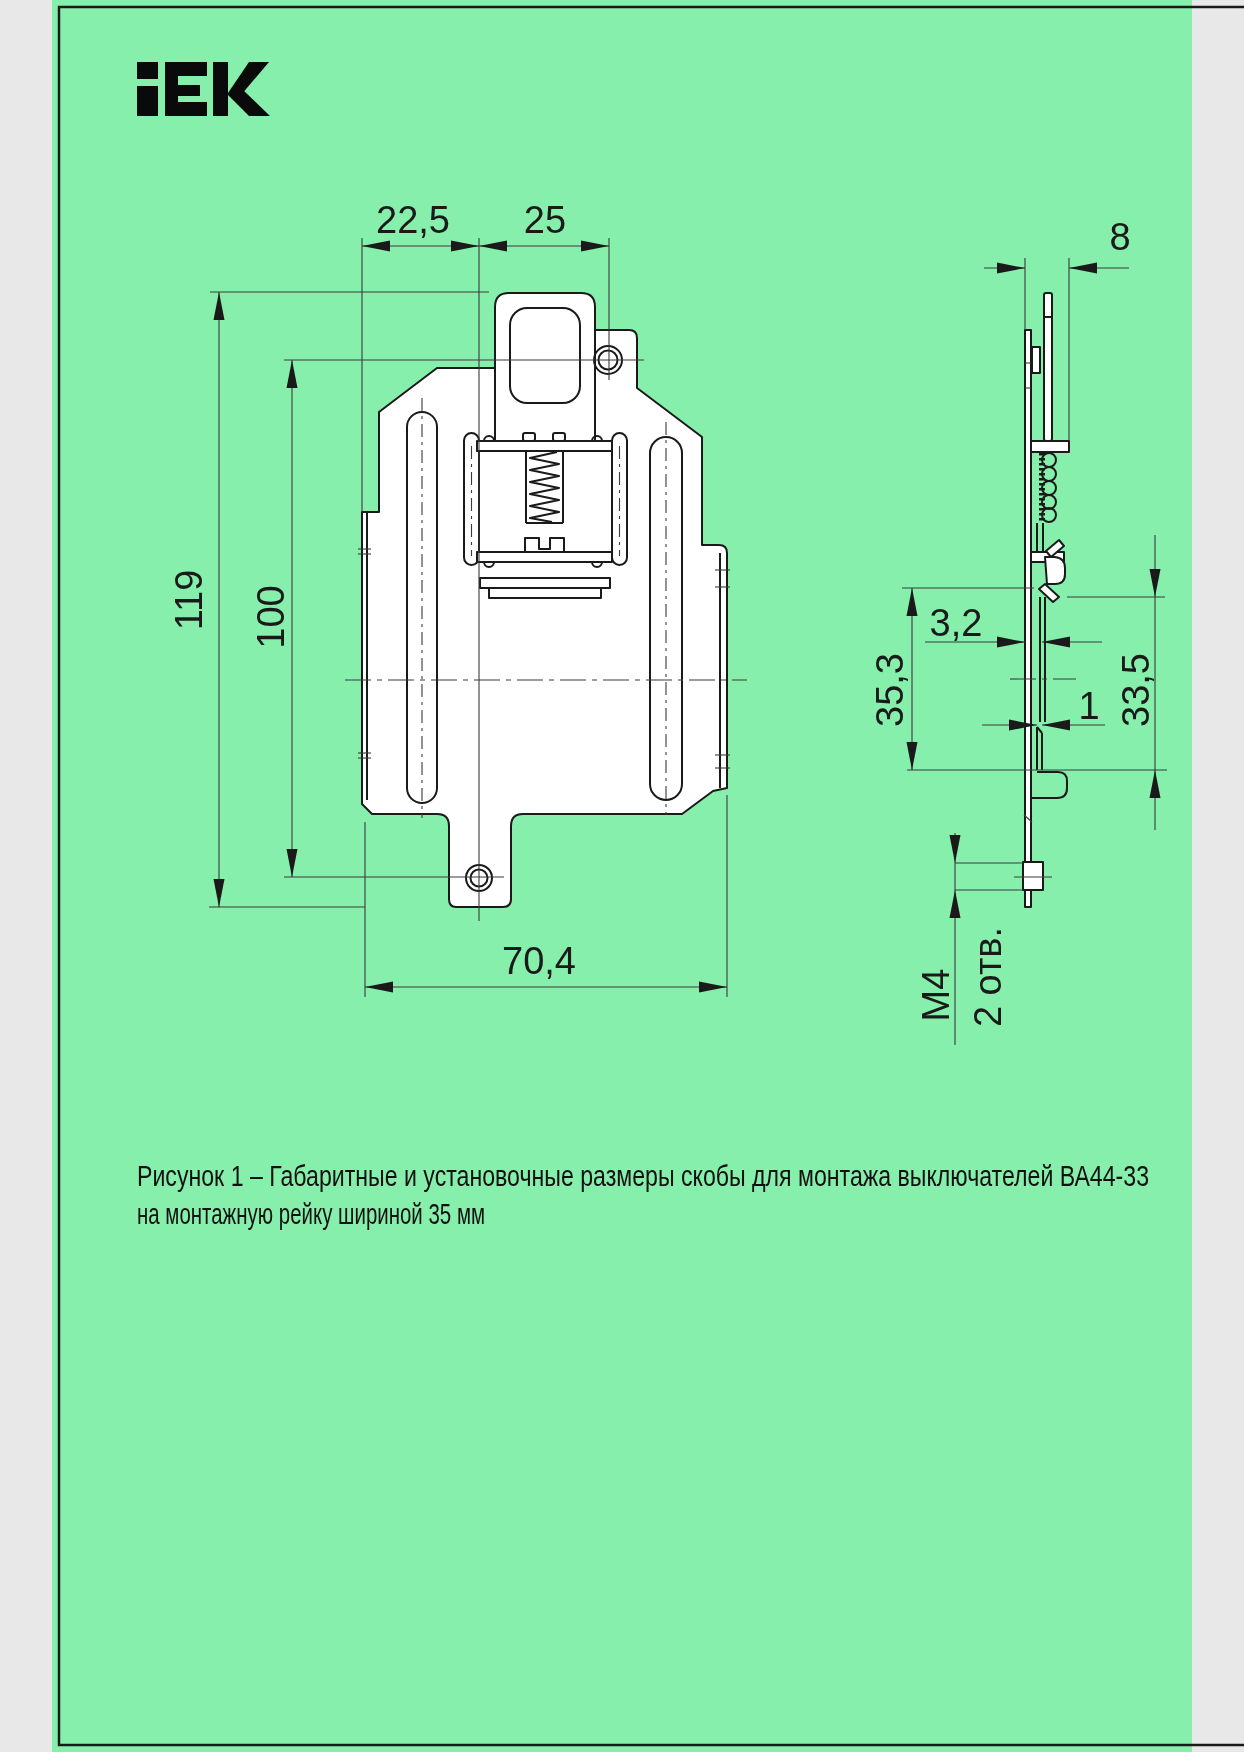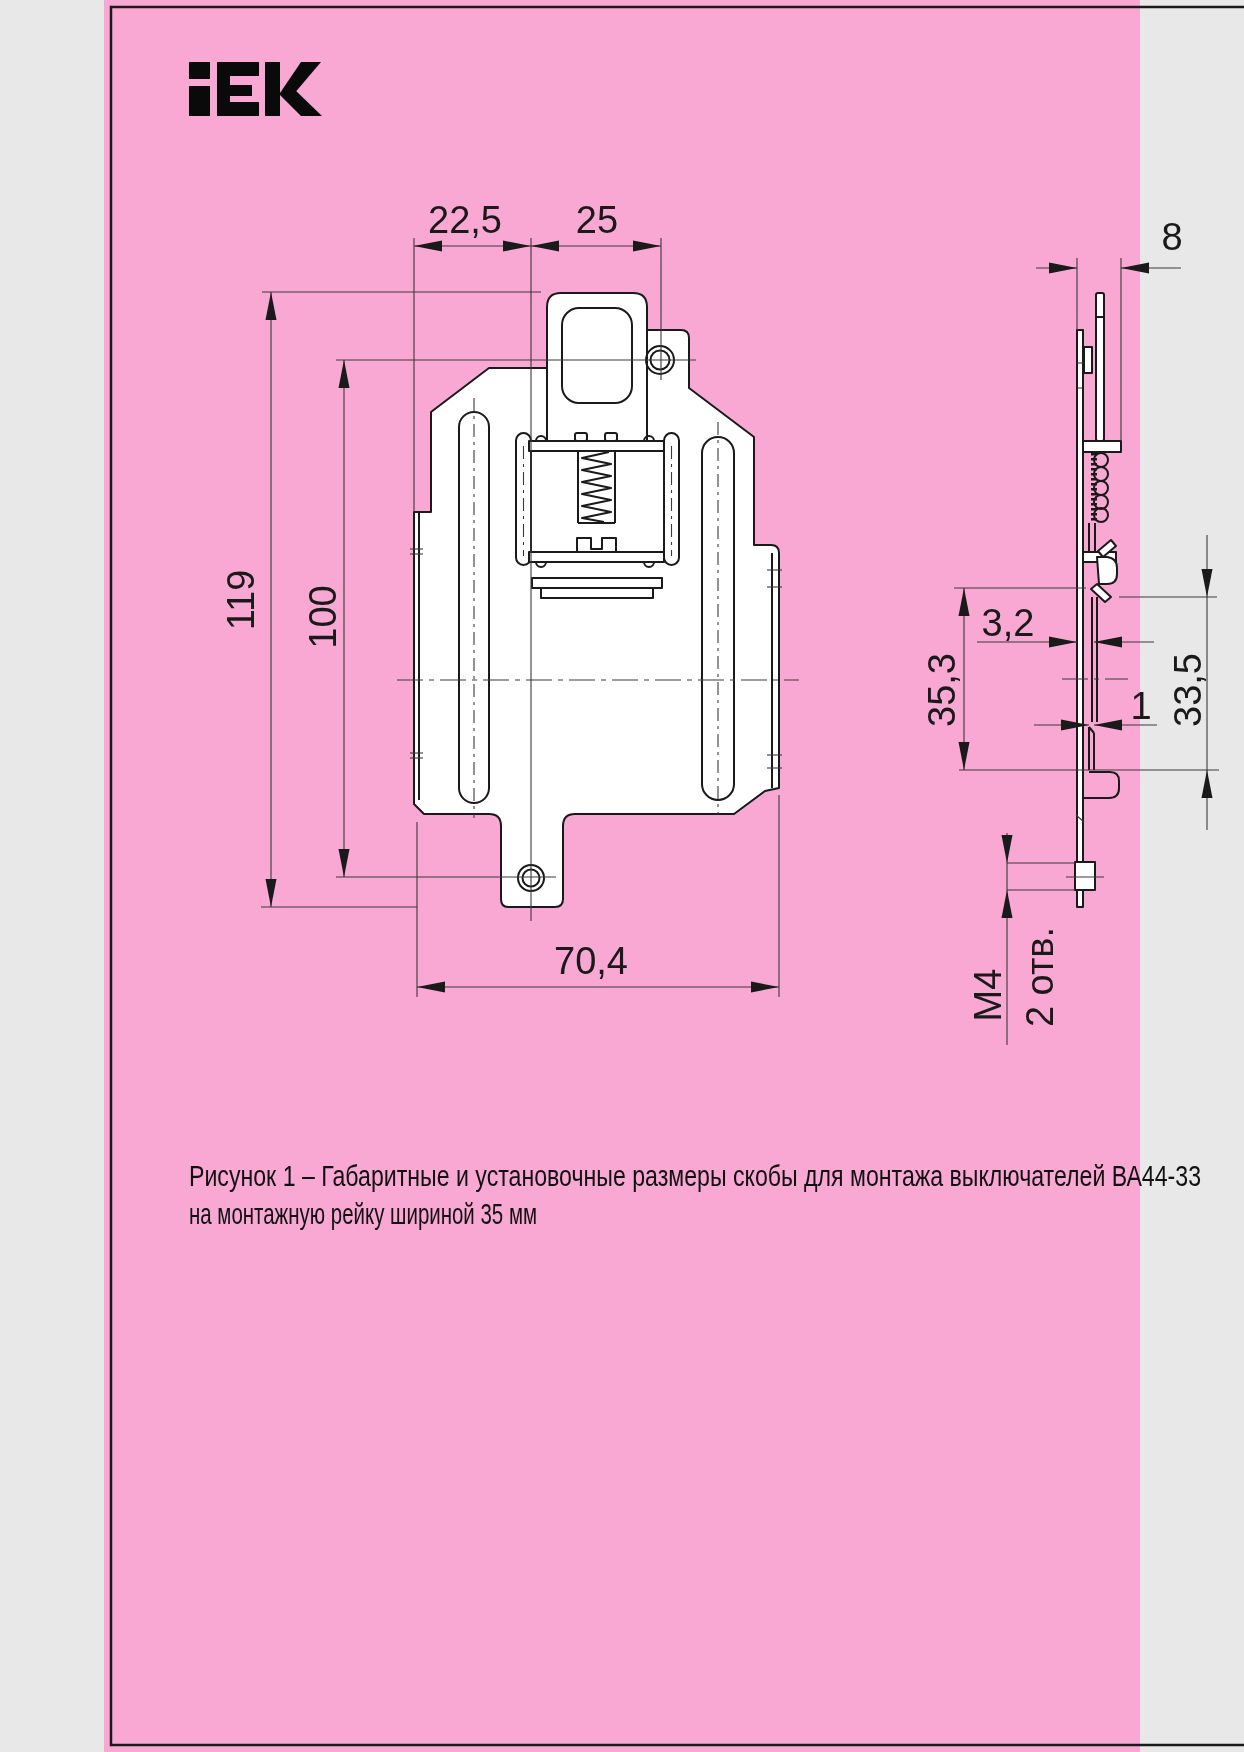--- a/index.html
+++ b/index.html
@@ -1,16 +1,16 @@
 <!DOCTYPE html>
 <html><head>
 <meta charset="utf-8">
 <style>
   html,body{margin:0;padding:0;background:#e8e8e8;}
-  #page{position:relative;width:1036px;height:1752px;background:#f9a8d4;margin:0 auto;
+  #page{position:relative;width:1140px;height:1752px;background:#86efac;margin:0 auto;
         font-family:"Liberation Sans",sans-serif;}
   svg{position:absolute;left:0;top:0;}
   .outline{fill:none;stroke:#1a1a1a;stroke-width:2;stroke-linejoin:round;}
   .outline-f{fill:#ffffff;stroke:#1a1a1a;stroke-width:2;stroke-linejoin:round;}
   .thin{fill:none;stroke:#3a3a3a;stroke-width:1.1;}
   .cl{fill:none;stroke:#3a3a3a;stroke-width:1.1;stroke-dasharray:26 6 5 6;}
   .cl2{fill:none;stroke:#3a3a3a;stroke-width:1.1;stroke-dasharray:13 5 3 5;}
   .arrow{fill:#1a1a1a;stroke:none;}
   .dimtxt{font-family:"Liberation Sans",sans-serif;font-size:38px;fill:#1a1a1a;}
   .captxt{font-family:"Liberation Sans",sans-serif;font-size:30px;fill:#111111;}

